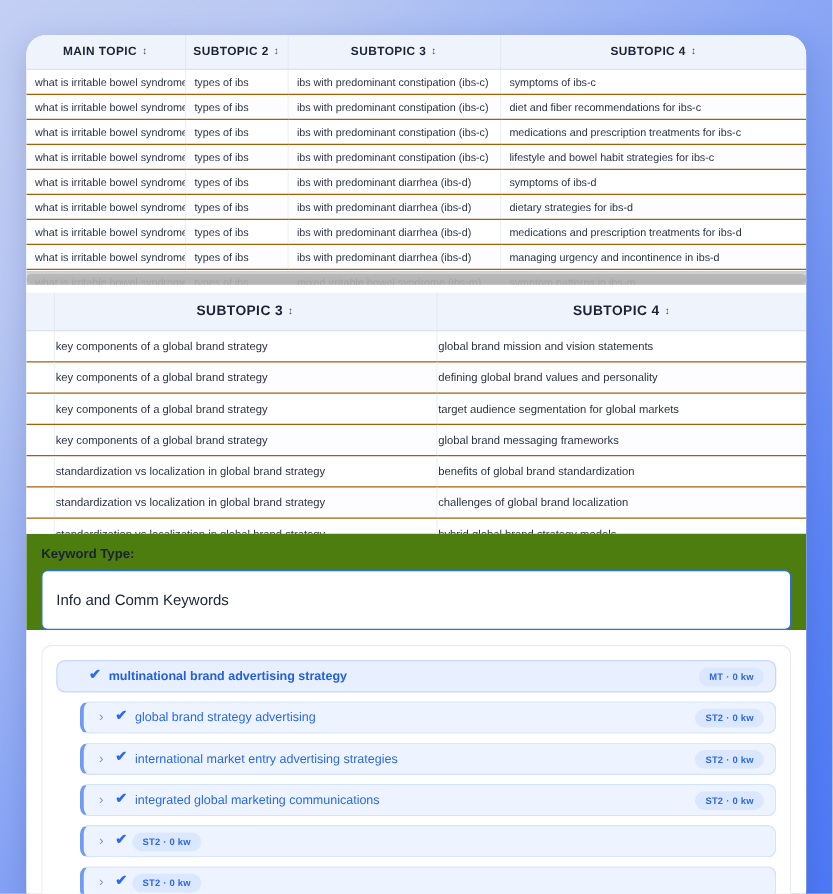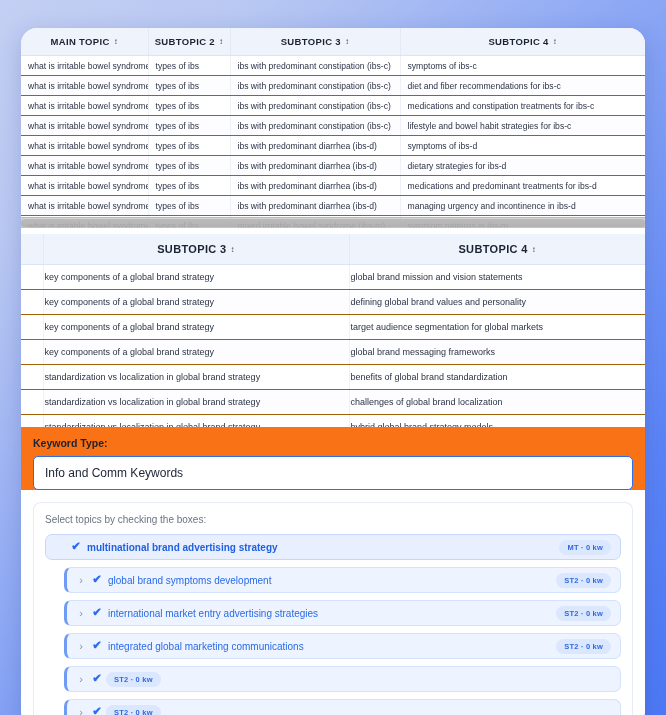--- a/index.html
+++ b/index.html
@@ -74,24 +74,24 @@
 
   
   #table2-wrap{ height:193px; }
   #table2 col.c0{ width:22px; } #table2 col.c3{ width:306px; } #table2 col.c4{ width:296px; }
   #table2 thead th.blank{ background:#eef3fc; }
   #table2 tbody td{ font-size:9px; padding:6px 1px; height:25px; }
   #table2 thead th{ font-size:11px; padding:9px 4px; }
   #table2 tbody td.spacer{ background:#ffffff; border-right:1px solid #edf2f9; }
 
   
-  .kw-section{ padding:10px 12px 0 12px; background:#f97316; }
+  .kw-section{ padding:10px 12px 0 12px; background:#4d7c0f; }
   .kw-label{ font-size:10.5px; font-weight:bold; color:#1b2333; margin-bottom:7px; }
   .kw-input{
-    width:100%; height:34px;
+    width:100%; height:48px;
     border:1px solid #2f6fe4; border-radius:5px;
     background:#fff; color:#20283a; font-size:12px;
     font-family:"Liberation Sans", sans-serif;
     padding:0 11px;
     outline:none;
   }
 
   
   .topic-panel{
     margin:12px 12px 0 12px;
@@ -172,21 +172,21 @@
           <tr>
             <td>what is irritable bowel syndrome</td>
             <td>types of ibs</td>
             <td>ibs with predominant constipation (ibs-c)</td>
             <td>diet and fiber recommendations for ibs-c</td>
           </tr>
           <tr>
             <td>what is irritable bowel syndrome</td>
             <td>types of ibs</td>
             <td>ibs with predominant constipation (ibs-c)</td>
-            <td>medications and constipation treatments for ibs-c</td>
+            <td>medications and prescription treatments for ibs-c</td>
           </tr>
           <tr>
             <td>what is irritable bowel syndrome</td>
             <td>types of ibs</td>
             <td>ibs with predominant constipation (ibs-c)</td>
             <td>lifestyle and bowel habit strategies for ibs-c</td>
           </tr>
           <tr>
             <td>what is irritable bowel syndrome</td>
             <td>types of ibs</td>
@@ -196,21 +196,21 @@
           <tr>
             <td>what is irritable bowel syndrome</td>
             <td>types of ibs</td>
             <td>ibs with predominant diarrhea (ibs-d)</td>
             <td>dietary strategies for ibs-d</td>
           </tr>
           <tr>
             <td>what is irritable bowel syndrome</td>
             <td>types of ibs</td>
             <td>ibs with predominant diarrhea (ibs-d)</td>
-            <td>medications and predominant treatments for ibs-d</td>
+            <td>medications and prescription treatments for ibs-d</td>
           </tr>
           <tr>
             <td>what is irritable bowel syndrome</td>
             <td>types of ibs</td>
             <td>ibs with predominant diarrhea (ibs-d)</td>
             <td>managing urgency and incontinence in ibs-d</td>
           </tr>
           <tr>
             <td>what is irritable bowel syndrome</td>
             <td>types of ibs</td>
@@ -279,32 +279,31 @@
         </tbody>
     </table>
   </div>
 
   <div class="kw-section">
     <div class="kw-label">Keyword Type:</div>
     <input class="kw-input" type="text" value="Info and Comm Keywords" placeholder="Info and Comm Keywords" style="">
   </div>
 
   <div class="topic-panel">
-    <div class="topic-hint">Select topics by checking the boxes:</div>
     <div id="topic-tree">
         <div class="node root">
           <span class="chev">ⱟ</span>
           <span class="check">✔</span>
           <span class="node-label">multinational brand advertising strategy</span>
           <span class="badge">MT · 0 kw</span>
         </div>
         <div class="node child">
           <span class="chev">›</span>
           <span class="check">✔</span>
-          <span class="node-label">global brand symptoms development</span>
+          <span class="node-label">global brand strategy advertising</span>
           <span class="badge">ST2 · 0 kw</span>
         </div>
         <div class="node child">
           <span class="chev">›</span>
           <span class="check">✔</span>
           <span class="node-label">international market entry advertising strategies</span>
           <span class="badge">ST2 · 0 kw</span>
         </div>
         <div class="node child">
           <span class="chev">›</span>

